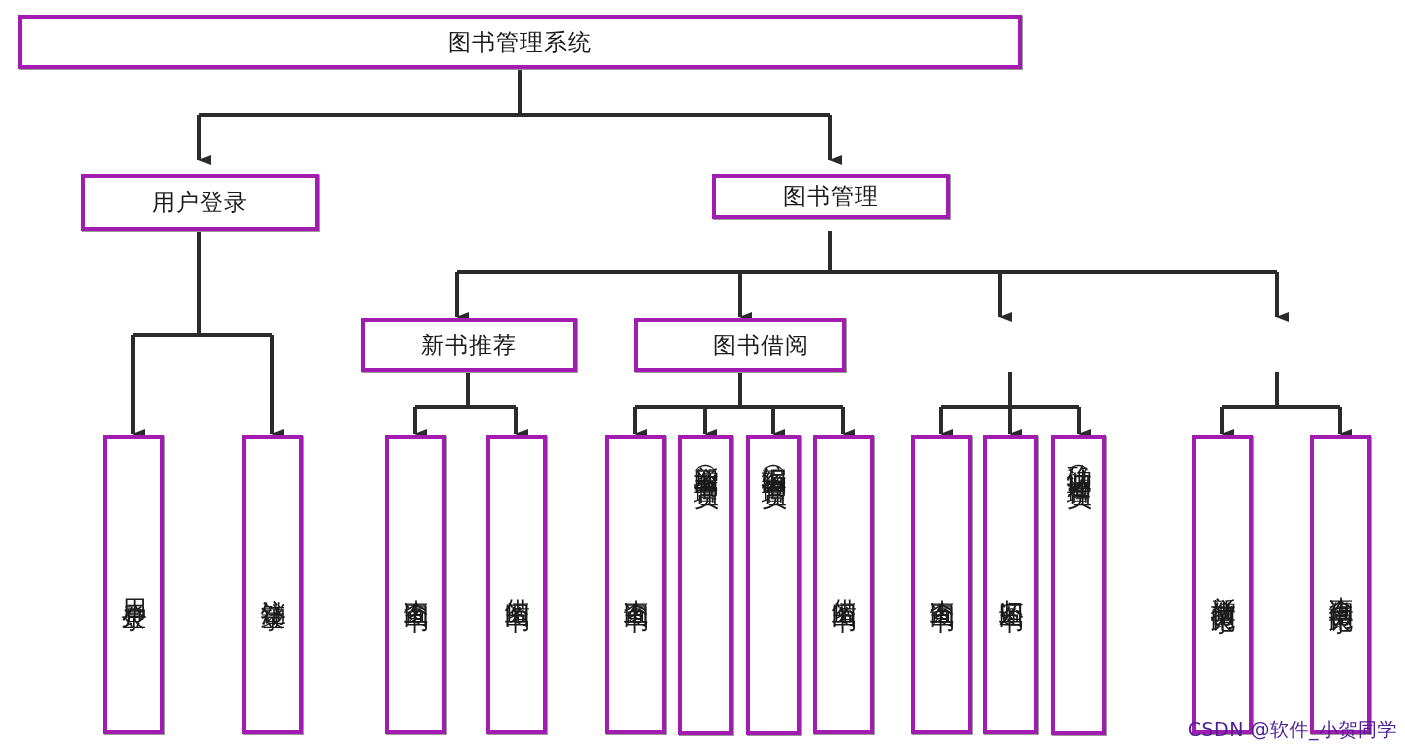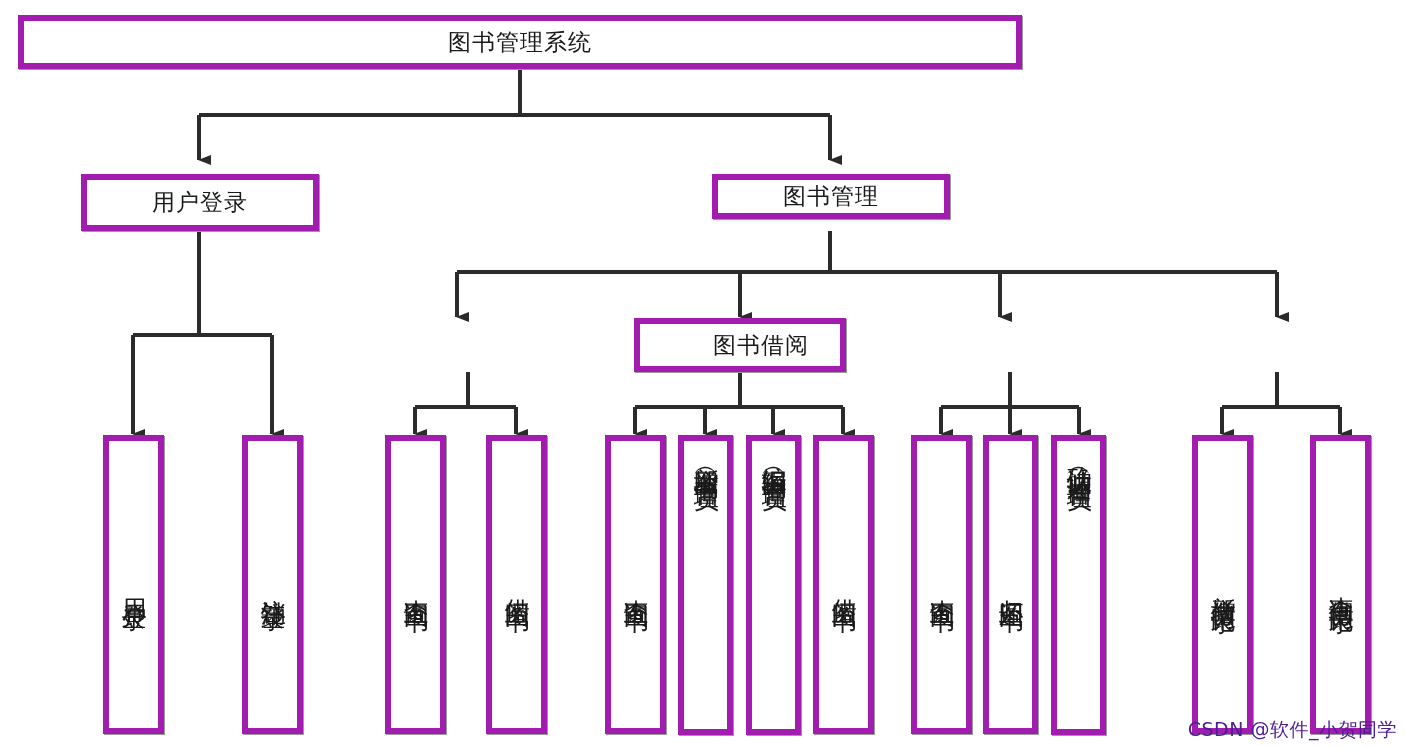--- a/index.html
+++ b/index.html
@@ -20,21 +20,21 @@
   svg#edges {
     position: absolute;
     left: 0;
     top: 0;
     width: 1405px;
     height: 747px;
   }
   .node {
     position: absolute;
     box-sizing: border-box;
-    border: 6px solid #a21caf;
+    border: 4px solid #a21caf;
     background: #ffffff;
     display: flex;
     align-items: center;
     justify-content: center;
     color: #1a1a1a;
     box-shadow: 1px 1px 0 #9a9a9a;
   }
   .node.h {
     font-size: 23px;
     letter-spacing: 1px;
@@ -122,20 +122,23 @@
     <span>图书管理系统</span>
   </div>
 
   <div class="node h" style="left:81px; top:174px; width:238px; height:57px;">
     <span>用户登录</span>
   </div>
   <div class="node h" style="left:712px; top:174px; width:238px; height:45px;">
     <span>图书管理</span>
   </div>
 
+  <div class="node h" style="left:361px; top:318px; width:216px; height:54px;">
+    <span>新书推荐</span>
+  </div>
   <div class="node h" style="left:634px; top:318px; width:212px; height:54px;padding-left:42px;">
     <span>图书借阅</span>
   </div>
 
   <div class="node v" style="left:103px; top:435px; width:61px; height:299px;">
     <span>用户登录</span>
   </div>
   <div class="node v" style="left:242px; top:435px; width:61px; height:299px;">
     <span>注销登录</span>
   </div>

